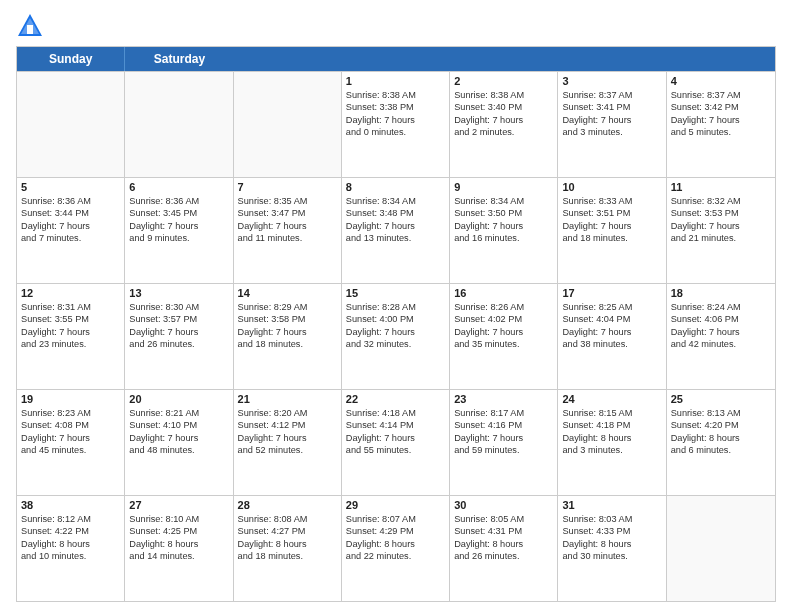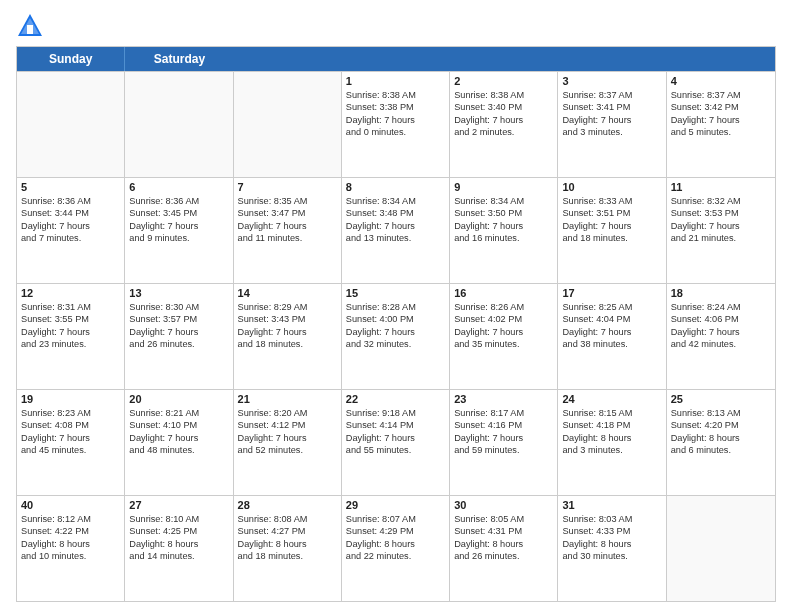--- a/index.html
+++ b/index.html
@@ -231,21 +231,21 @@
           <div class="cal-cell">
             <span class="day-num">13</span>
             <span class="cell-line">Sunrise: 8:30 AM</span>
             <span class="cell-line">Sunset: 3:57 PM</span>
             <span class="cell-line">Daylight: 7 hours</span>
             <span class="cell-line">and 26 minutes.</span>
           </div>
           <div class="cal-cell">
             <span class="day-num">14</span>
             <span class="cell-line">Sunrise: 8:29 AM</span>
-            <span class="cell-line">Sunset: 3:43 PM</span>
+            <span class="cell-line">Sunset: 3:58 PM</span>
             <span class="cell-line">Daylight: 7 hours</span>
             <span class="cell-line">and 18 minutes.</span>
           </div>
           <div class="cal-cell">
             <span class="day-num">15</span>
             <span class="cell-line">Sunrise: 8:28 AM</span>
             <span class="cell-line">Sunset: 4:00 PM</span>
             <span class="cell-line">Daylight: 7 hours</span>
             <span class="cell-line">and 32 minutes.</span>
           </div>
@@ -288,21 +288,21 @@
           </div>
           <div class="cal-cell">
             <span class="day-num">21</span>
             <span class="cell-line">Sunrise: 8:20 AM</span>
             <span class="cell-line">Sunset: 4:12 PM</span>
             <span class="cell-line">Daylight: 7 hours</span>
             <span class="cell-line">and 52 minutes.</span>
           </div>
           <div class="cal-cell">
             <span class="day-num">22</span>
-            <span class="cell-line">Sunrise: 9:18 AM</span>
+            <span class="cell-line">Sunrise: 4:18 AM</span>
             <span class="cell-line">Sunset: 4:14 PM</span>
             <span class="cell-line">Daylight: 7 hours</span>
             <span class="cell-line">and 55 minutes.</span>
           </div>
           <div class="cal-cell">
             <span class="day-num">23</span>
             <span class="cell-line">Sunrise: 8:17 AM</span>
             <span class="cell-line">Sunset: 4:16 PM</span>
             <span class="cell-line">Daylight: 7 hours</span>
             <span class="cell-line">and 59 minutes.</span>
@@ -317,21 +317,21 @@
           <div class="cal-cell">
             <span class="day-num">25</span>
             <span class="cell-line">Sunrise: 8:13 AM</span>
             <span class="cell-line">Sunset: 4:20 PM</span>
             <span class="cell-line">Daylight: 8 hours</span>
             <span class="cell-line">and 6 minutes.</span>
           </div>
         </div>
         <div class="cal-week">
           <div class="cal-cell">
-            <span class="day-num">40</span>
+            <span class="day-num">38</span>
             <span class="cell-line">Sunrise: 8:12 AM</span>
             <span class="cell-line">Sunset: 4:22 PM</span>
             <span class="cell-line">Daylight: 8 hours</span>
             <span class="cell-line">and 10 minutes.</span>
           </div>
           <div class="cal-cell">
             <span class="day-num">27</span>
             <span class="cell-line">Sunrise: 8:10 AM</span>
             <span class="cell-line">Sunset: 4:25 PM</span>
             <span class="cell-line">Daylight: 8 hours</span>

